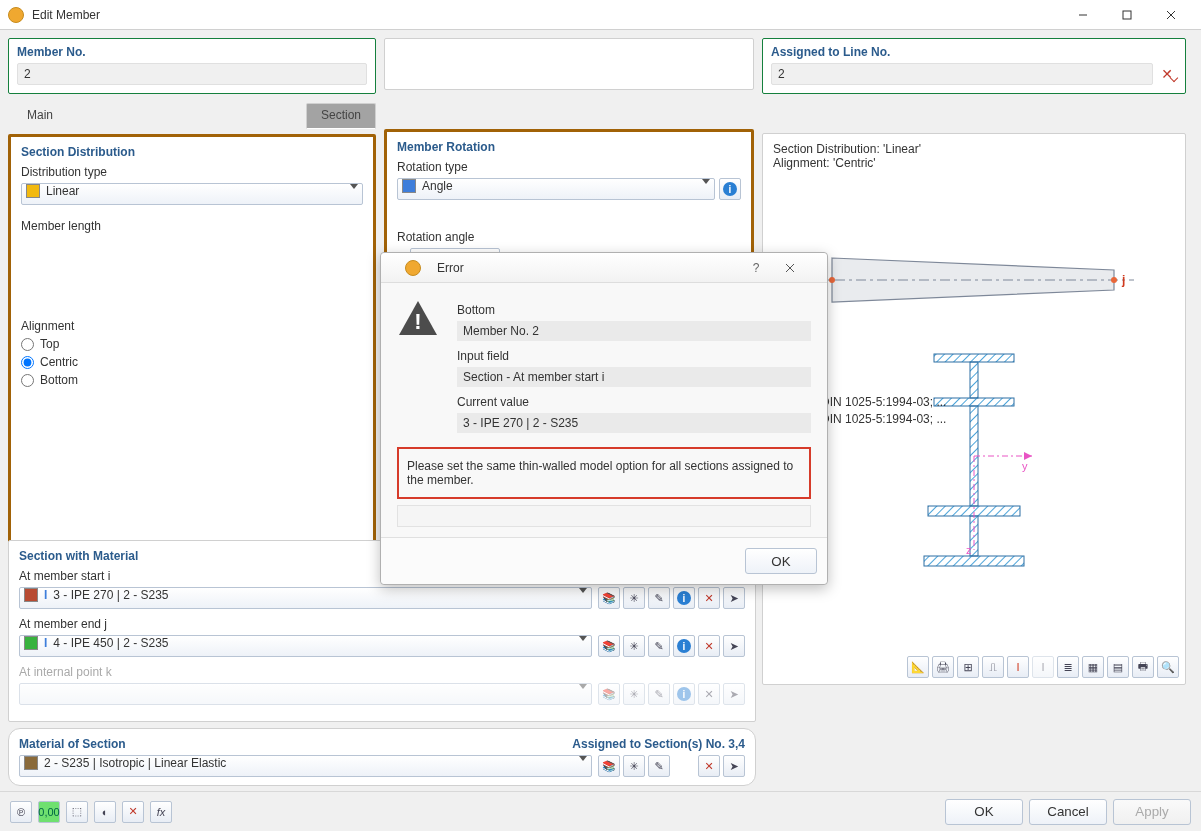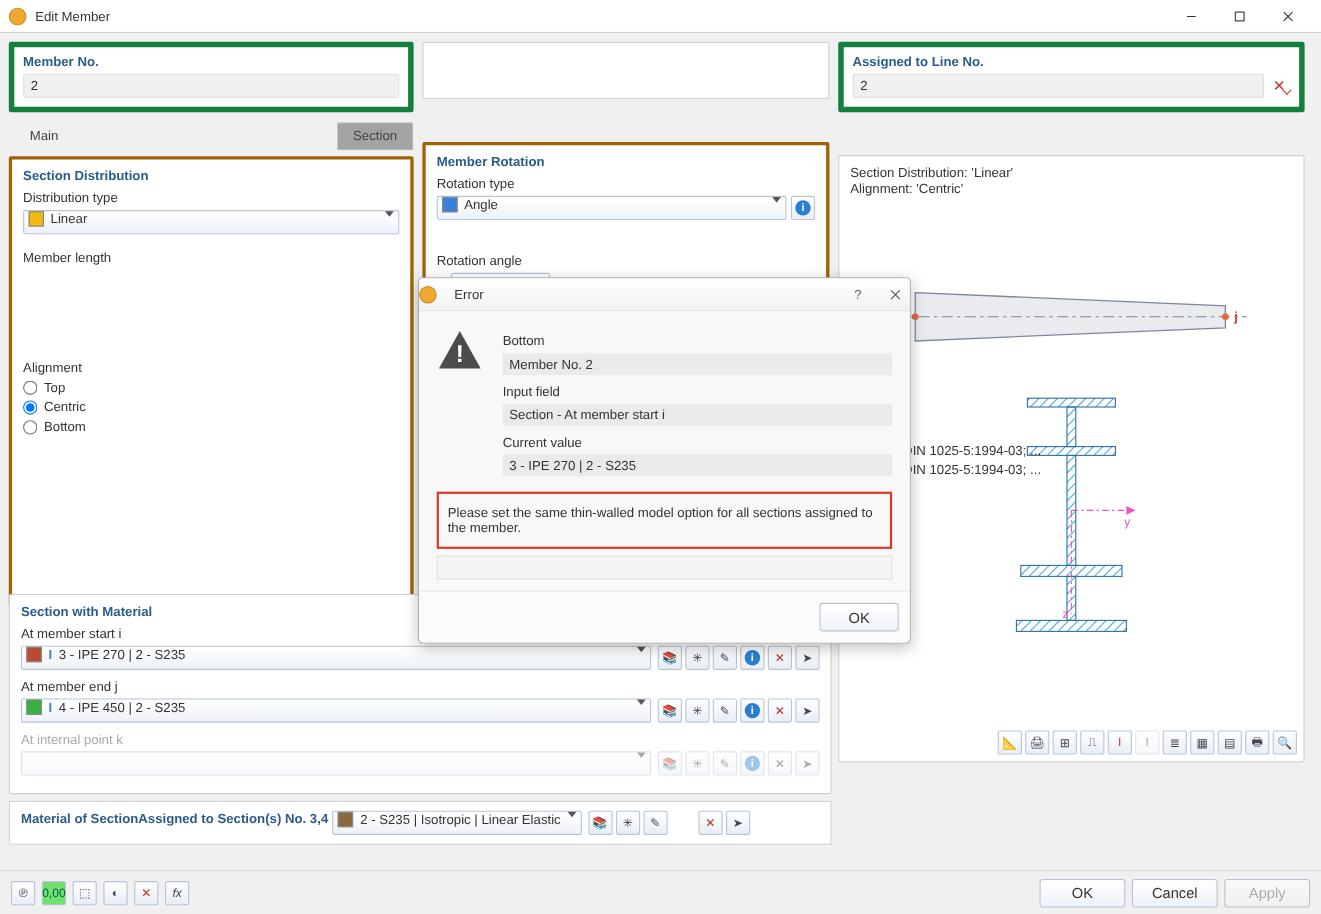--- a/index.html
+++ b/index.html
@@ -34,21 +34,21 @@
   display: flex;
   gap: 8px;
 }
 .column { display: flex; flex-direction: column; gap: 6px; }
 .col-left { width: 368px; }
 .col-mid { width: 370px; }
 .col-right { width: 424px; }
 
 .panel {
   background: #fff;
-  border: 5px solid #15803d;
+  border: 1px solid #15803d;
   border-radius: 2px;
   padding: 6px 8px 8px;
 }
 .panel-label { color: #2b5b8c; font-weight: 600; margin-bottom: 4px; }
 .inputish {
   background: #f0f0f0;
   border: 1px solid #e0e0e0;
   border-radius: 2px;
   height: 22px;
   padding: 2px 6px;
@@ -117,21 +117,21 @@
 .swm-row { display:flex; align-items:center; gap:6px; margin-top:2px; margin-bottom:8px; }
 .swm-dd { flex:1; }
 .icon-strip { display:flex; gap:3px; }
 .ibtn {
   width:22px; height:22px; border:1px solid #b8c4d4; background:linear-gradient(#fff,#e8edf5);
   border-radius:2px; display:flex; align-items:center; justify-content:center; font-size:11px; color:#445;
 }
 .ibtn.disabled { opacity:.45; }
 .info-circle { width:14px;height:14px;border-radius:50%;background:#2a7fd3;color:#fff;display:flex;align-items:center;justify-content:center;font-weight:bold;font-size:10px; }
 .material-panel {
-  background:#fff; border:1px solid #d0d0d0; border-radius:0; padding:8px 10px; display:flex; gap:4px;
+  background:#fff; border:1px solid #d0d0d0; border-radius:12px; padding:8px 10px; display:flex; flex-direction:column; gap:4px;
 }
 .mat-head { display:flex; justify-content:space-between; }
 
 .bottom-bar {
   position:absolute; bottom:0; left:0; right:0;
   height:40px; background:#f0f0f0; border-top:1px solid #d8d8d8;
   display:flex; align-items:center; padding:0 10px; gap:6px;
 }
 .bottom-bar .spacer { flex:1; }
 .bigbtn {
@@ -140,21 +140,21 @@
 }
 .bigbtn.disabled { color:#aaa; background:linear-gradient(#fafafa,#f0f0f0); }
 
 
 .error-dialog {
   position:absolute; left:380px; top:252px; width:448px;
   background:#f2f2f2; border:1px solid #b0b0b0; border-radius:4px;
   box-shadow:0 4px 14px rgba(0,0,0,.25);
 }
 .ed-title {
-  height:30px; display:flex; align-items:center; padding:0 0; gap:8px;
+  height:30px; display:flex; align-items:center; padding:0 24px; gap:8px;
   background:linear-gradient(#fff,#f2f2f2); border-bottom:1px solid #ddd;
   border-radius:4px 4px 0 0;
 }
 .ed-title .t { flex:1; }
 .ed-title .wb { width:26px; height:22px; display:flex;align-items:center;justify-content:center;color:#666; }
 .ed-body { padding:16px 16px 10px; background:#f8f8f8; }
 .ed-row { display:flex; gap:18px; align-items:flex-start; }
 .warn-tri {
   width:42px;height:38px; position:relative;
 }

